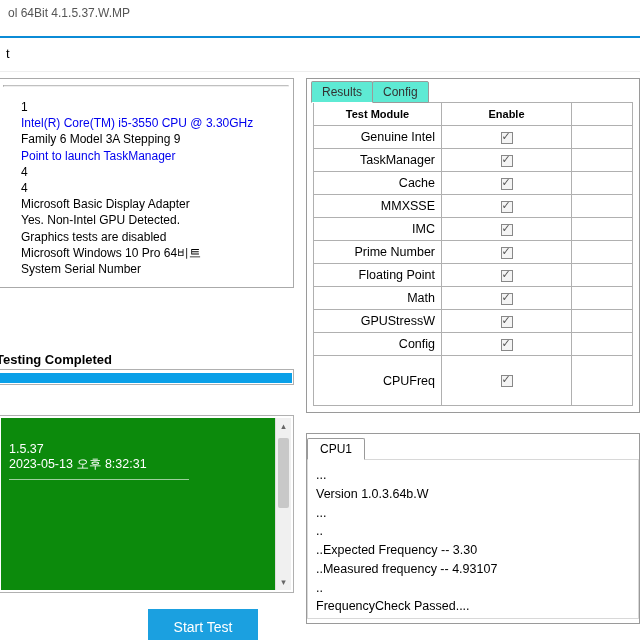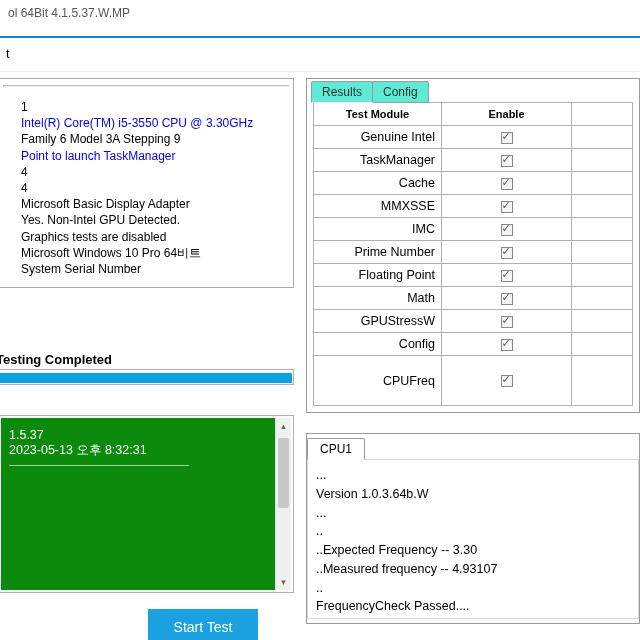--- a/index.html
+++ b/index.html
@@ -84,21 +84,21 @@
     height: 178px;
     background: #fff;
     position: relative;
   }
   .console {
     background: #0c8a0c;
     color: #fff;
     font-family: "Segoe UI", Tahoma, sans-serif;
     font-size: 12.5px;
     height: 100%;
-    padding: 10px 8px;
+    padding: 24px 8px;
     overflow: hidden;
   }
   .console-divider {
     border-top: 1px solid rgba(255,255,255,0.6);
     margin: 6px 0;
     width: 180px;
   }
   .scroll-track {
     position: absolute;
     right: 2px;

